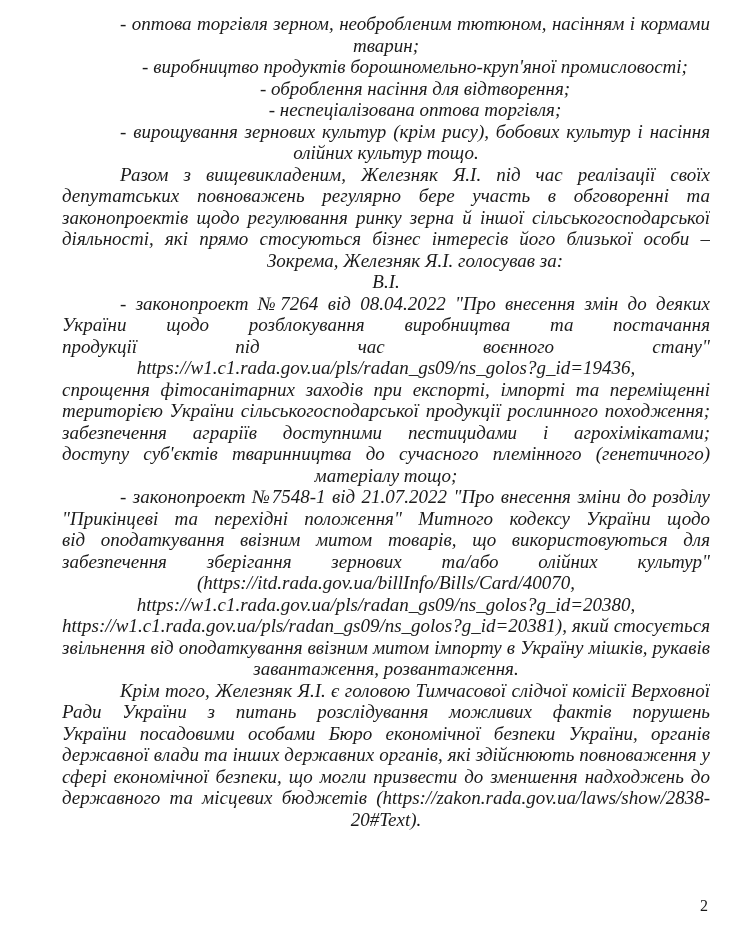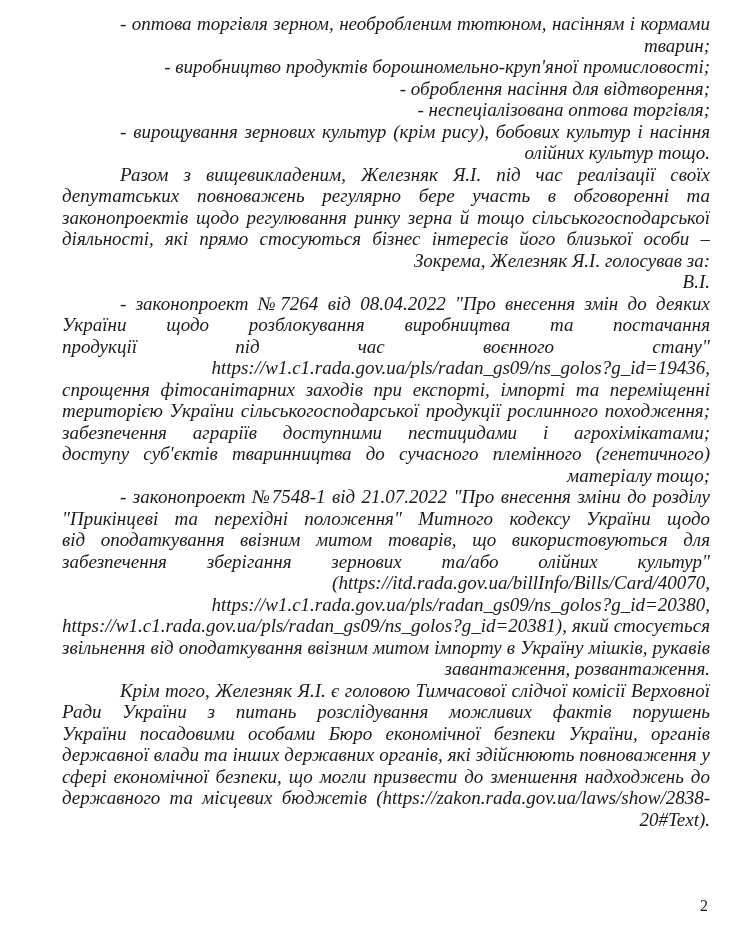--- a/index.html
+++ b/index.html
@@ -18,21 +18,21 @@
     left: 62px;
     top: 13px;
     width: 648px;
     font-size: 19px;
     font-style: italic;
   }
   .line {
     line-height: 21.5px;
     height: 21.5px;
     overflow: hidden;
-    text-align: right;
+    text-align: center;
     white-space: normal;
     word-spacing: normal;
   }
   .line.j {
     text-align: justify;
     text-align-last: justify;
   }
   .line.ind { padding-left: 58px; }
   .page-num {
     position: absolute;
@@ -49,21 +49,21 @@
   <div class="page-text">
       <div class="line j ind">- оптова торгівля зерном, необробленим тютюном, насінням і кормами для</div>
       <div class="line">тварин;</div>
       <div class="line ind">- виробництво продуктів борошномельно-круп'яної промисловості;</div>
       <div class="line ind">- оброблення насіння для відтворення;</div>
       <div class="line ind">- неспеціалізована оптова торгівля;</div>
       <div class="line j ind">- вирощування зернових культур (крім рису), бобових культур і насіння</div>
       <div class="line">олійних культур тощо.</div>
       <div class="line j ind">Разом з вищевикладеним, Железняк Я.І. під час реалізації своїх</div>
       <div class="line j">депутатських повноважень регулярно бере участь в обговоренні та голосуваннях</div>
-      <div class="line j">законопроектів щодо регулювання ринку зерна й тощо сільськогосподарської</div>
+      <div class="line j">законопроектів щодо регулювання ринку зерна й іншої сільськогосподарської</div>
       <div class="line j">діяльності, які прямо стосуються бізнес інтересів його близької особи – Коваля</div>
       <div class="line ind">Зокрема, Железняк Я.І. голосував за:</div>
       <div class="line">В.І.</div>
       <div class="line j ind">- законопроект №7264 від 08.04.2022 "Про внесення змін до деяких законів</div>
       <div class="line j">України щодо розблокування виробництва та постачання сільськогосподарської</div>
       <div class="line j">продукції під час воєнного стану" (https://itd.rada.gov.ua/billInfo/Bills/Card/39402,</div>
       <div class="line">https://w1.c1.rada.gov.ua/pls/radan_gs09/ns_golos?g_id=19436,</div>
       <div class="line j">спрощення фітосанітарних заходів при експорті, імпорті та переміщенні</div>
       <div class="line j">територією України сільськогосподарської продукції рослинного походження;</div>
       <div class="line j">забезпечення аграріїв доступними пестицидами і агрохімікатами; розблокування</div>

